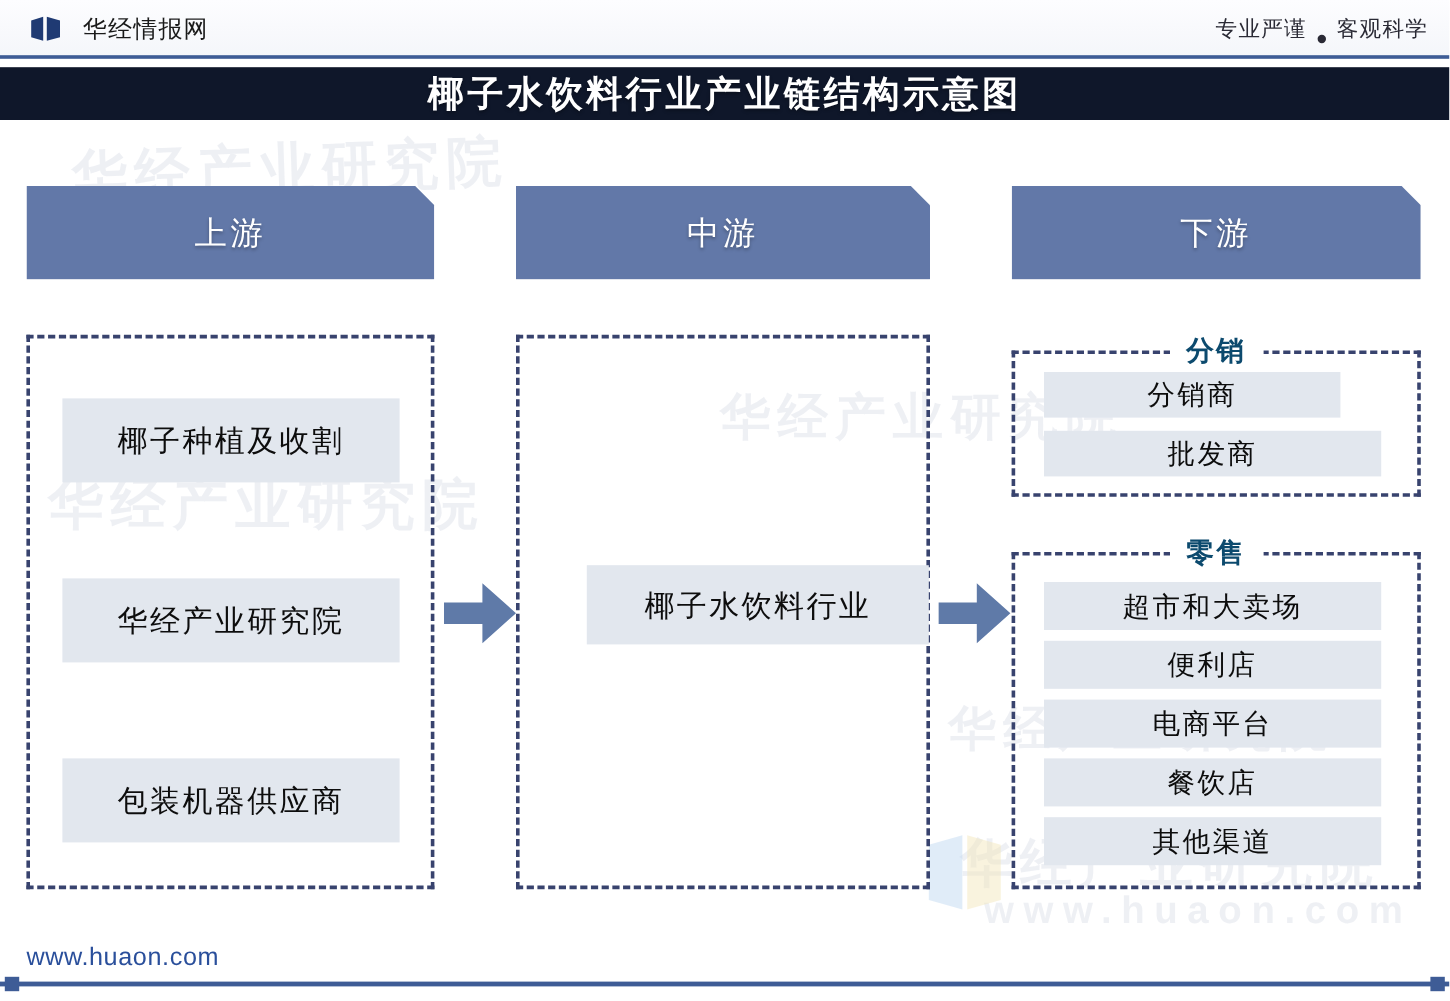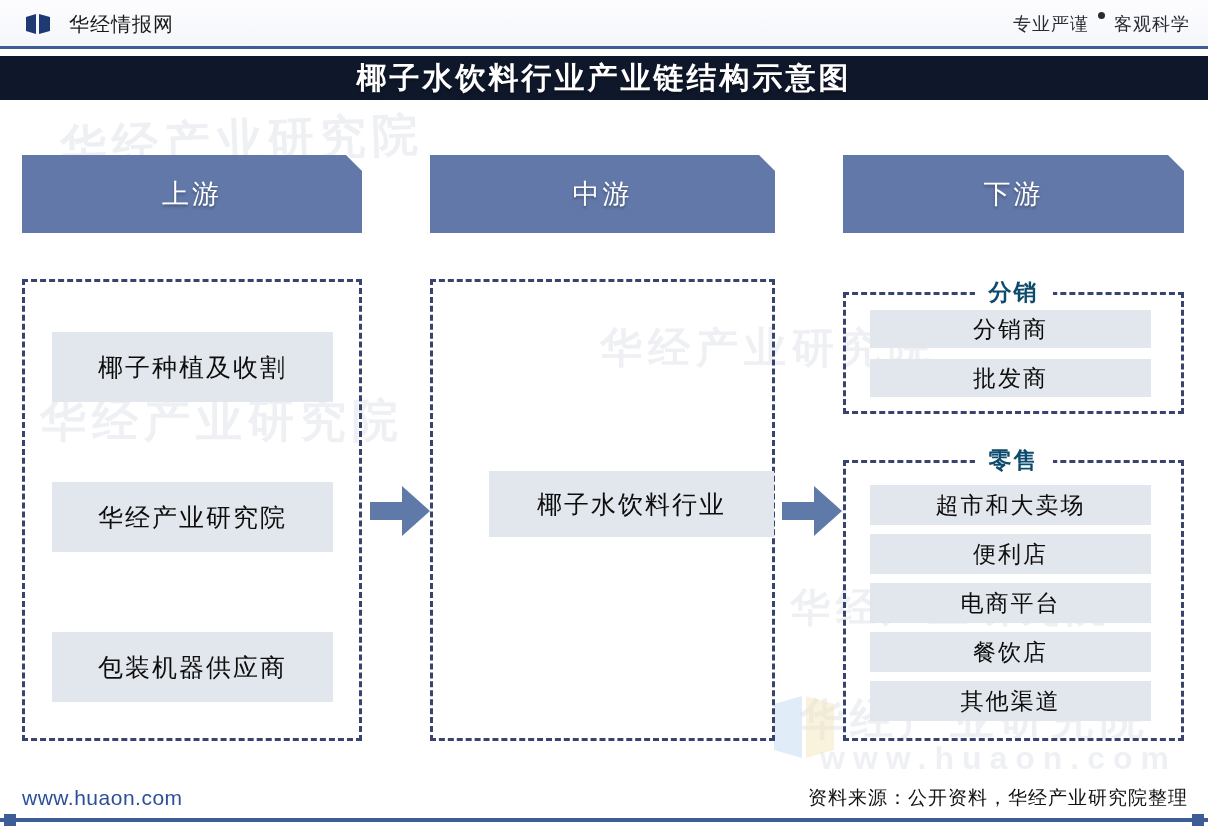--- a/index.html
+++ b/index.html
@@ -60,21 +60,21 @@
     font-size: 20px;
     color: #1a1a1a;
     letter-spacing: 1px;
     font-weight: 500;
   }
   .tagline {
     font-size: 18px;
     color: #2a2a35;
     letter-spacing: 1px;
     display: flex;
-    align-items: flex-start;
+    align-items: flex-end;
     gap: 9px;
   }
   .tag-dot {
     width: 7px; height: 7px; border-radius: 50%;
     background: #2a2a35;
     display: inline-block;
   }
   .topbar-rule {
     position: absolute;
     left: 0; top: 46px;
@@ -164,21 +164,21 @@
   }
   .chip.small { font-size: 23px; }
 
   
   #chip-u0 { left: 52px; top: 332px; width: 281px; height: 70px; }
   #chip-u1 { left: 52px; top: 482px; width: 281px; height: 70px; }
   #chip-u2 { left: 52px; top: 632px; width: 281px; height: 70px; }
   
   #chip-m0 { left: 459px; top: 471px; width: 285px; height: 66px; margin-left: 30px; }
   
-  #chip-d0 { left: 870px; top: 310px; width: 281px; height: 38px; }
+  #chip-d0 { left: 870px; top: 310px; width: 247px; height: 38px; }
   #chip-d1 { left: 870px; top: 359px; width: 281px; height: 38px; }
   
   #chip-r0 { left: 870px; top: 485px; width: 281px; height: 40px; }
   #chip-r1 { left: 870px; top: 534px; width: 281px; height: 40px; }
   #chip-r2 { left: 870px; top: 583px; width: 281px; height: 40px; }
   #chip-r3 { left: 870px; top: 632px; width: 281px; height: 40px; }
   #chip-r4 { left: 870px; top: 681px; width: 281px; height: 40px; }
 
   
   .arrow {
@@ -297,19 +297,18 @@
 
   <svg class="arrow" id="arrow-1" viewBox="0 0 62 62">
     <path d="M0 22 L32 22 L32 6 L60 31 L32 56 L32 40 L0 40 Z" fill="#5f7aa8"></path>
   </svg>
   <svg class="arrow" id="arrow-2" viewBox="0 0 62 62">
     <path d="M0 22 L32 22 L32 6 L60 31 L32 56 L32 40 L0 40 Z" fill="#5f7aa8"></path>
   </svg>
 
   <div class="footer">
     <div class="footer-url">www.huaon.com</div>
-    <div class="footer-src">资料来源：公开资料，华经产业研究院整理</div>
   </div>
   <div class="footer-rule"></div>
   <div class="footer-cap" id="fcap-l"></div>
   <div class="footer-cap" id="fcap-r"></div>
 
 </div>
 
 </body></html>

